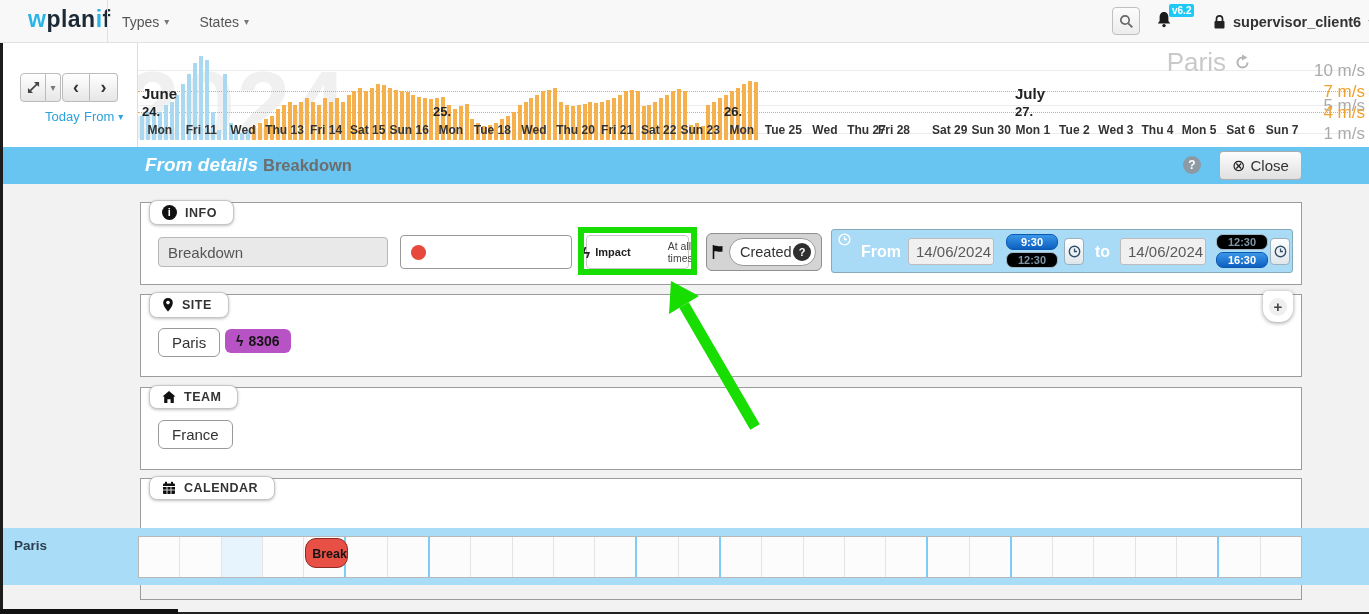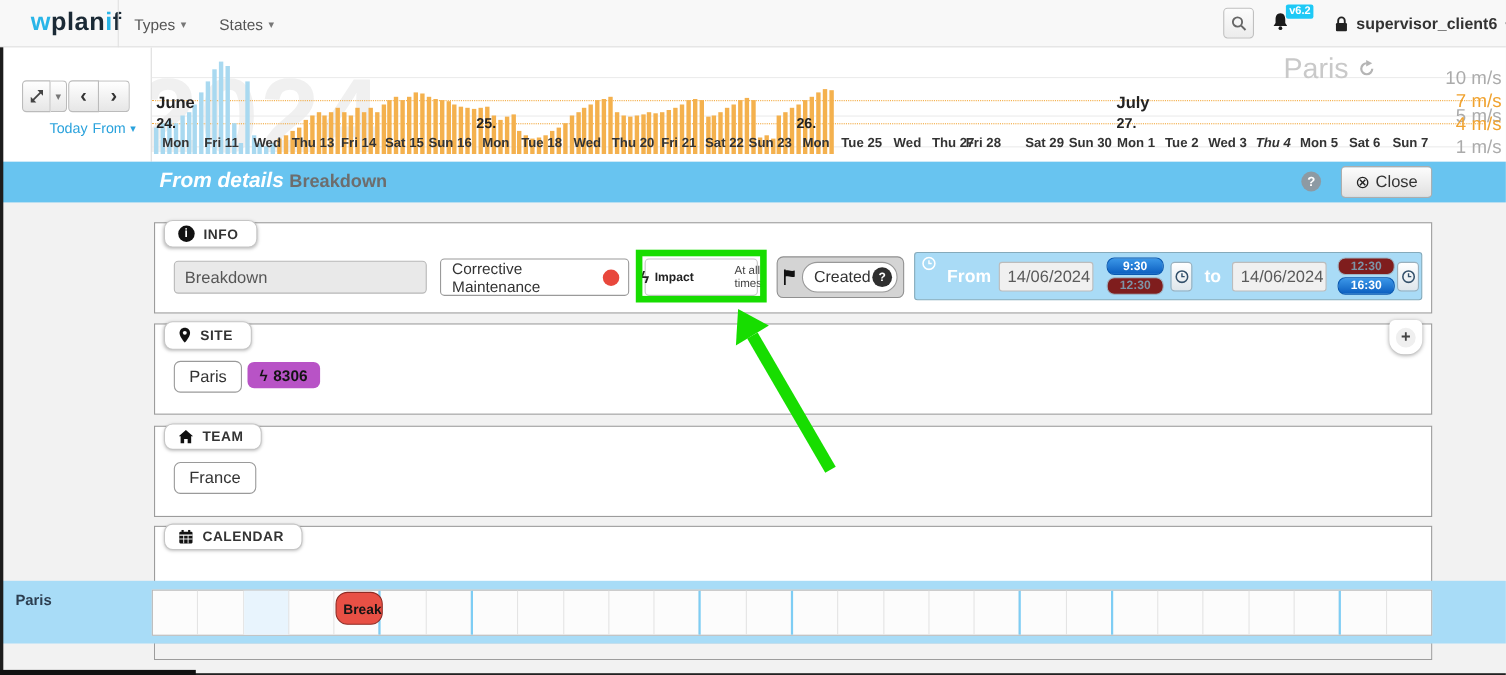--- a/index.html
+++ b/index.html
@@ -81,21 +81,21 @@
   .fromto{position:absolute;left:690px;top:26px;width:462px;height:44px;background:#a9dbf6;border:1px solid #85aabb;border-radius:3px;}
   .ft-label{position:absolute;top:0;height:44px;line-height:44px;font-size:16px;font-weight:bold;color:#fff;}
   .lbl-from{left:29px;}
   .lbl-to{left:263px;}
   .date-input{position:absolute;top:8px;width:86px;height:27px;background:#f0f0f0;border:1px solid #bcbcbc;border-radius:3px;color:#5a5a5a;font-size:15px;display:flex;align-items:center;padding-left:7px;}
   .date-from{left:76px;}
   .date-to{left:288px;}
   .time-stack{position:absolute;top:4px;width:52px;}
   .stack-from{left:174px;}
   .stack-to{left:384px;}
-  .time-row{width:52px;height:16px;margin-bottom:2px;border-radius:7px;background:#7f1d1d;border:1px solid #9fb6c6;color:#7d93a6;font-size:11px;font-weight:bold;text-align:center;line-height:14px;}
+  .time-row{width:52px;height:16px;margin-bottom:2px;border-radius:7px;background:#000000;border:1px solid #9fb6c6;color:#7d93a6;font-size:11px;font-weight:bold;text-align:center;line-height:14px;}
   .time-row.sel{background:linear-gradient(#3b97e8,#0c5fc0);color:#fff;border-color:#0a58b0;}
   .clock-btn{position:absolute;top:8px;width:20px;height:27px;border:1px solid #9ab0bd;border-radius:4px;background:linear-gradient(#fff,#dfe6eb);display:flex;align-items:center;justify-content:center;}
   .clock-from{left:232px;}
   .clock-to{left:438px;}
   .corner-clock{position:absolute;left:6px;top:3px;}
 
   .chip{position:absolute;background:#fff;border:1px solid #9a9a9a;border-radius:6px;padding:5px 13px;font-size:15px;color:#333;}
   .chip-paris{left:17px;top:33px;}
   .chip-france{left:17px;top:32px;}
   .asset-chip{position:absolute;left:84px;top:34px;background:#b853c6;border-radius:6px;padding:4px 11px;font-size:14px;font-weight:bold;color:#141414;display:flex;align-items:center;gap:5px;}
@@ -343,21 +343,21 @@
       <div class="day-label" style="left: 603.786px;">Mon</div>
       <div class="day-label" style="left: 645.357px;">Tue 25</div>
       <div class="day-label" style="left: 686.929px;">Wed</div>
       <div class="day-label" style="left: 728.5px;">Thu 27</div>
       <div class="day-label" style="left: 756px;">Fri 28</div>
       <div class="day-label" style="left: 811.643px;">Sat 29</div>
       <div class="day-label" style="left: 853.214px;">Sun 30</div>
       <div class="day-label" style="left: 894.786px;">Mon 1</div>
       <div class="day-label" style="left: 936.357px;">Tue 2</div>
       <div class="day-label" style="left: 977.929px;">Wed 3</div>
-      <div class="day-label" style="left: 1019.5px; font-style: italic;">Thu 4</div>
+      <div class="day-label" style="left: 1019.5px;">Thu 4</div>
       <div class="day-label" style="left: 1061.07px;">Mon 5</div>
       <div class="day-label" style="left: 1102.64px;">Sat 6</div>
       <div class="day-label" style="left: 1144.21px;">Sun 7</div>
     </div>
 </div>
 
 <div class="taskbar">
   <div class="tb-title">From details</div>
   <div class="tb-sub">Breakdown</div>
   <div class="help-circle">?</div>
@@ -367,21 +367,20 @@
   </div>
 </div>
 
 <div class="panel panel-info">
   <div class="tab">
     <span class="i-circle">i</span>
     <span>INFO</span>
   </div>
   <div class="text-input name-input">Breakdown</div>
   <div class="type-box">
-    <span>Corrective Maintenance</span>
     <span class="red-dot"></span>
   </div>
   <div class="impact-btn">
     <span class="impact-bolt">ϟ</span>
     <span class="impact-strong">Impact</span>
     <span class="impact-small">At all times</span>
   </div>
   <div class="status-group">
     <span>
       <svg width="12" height="16" viewBox="0 0 12 16">

